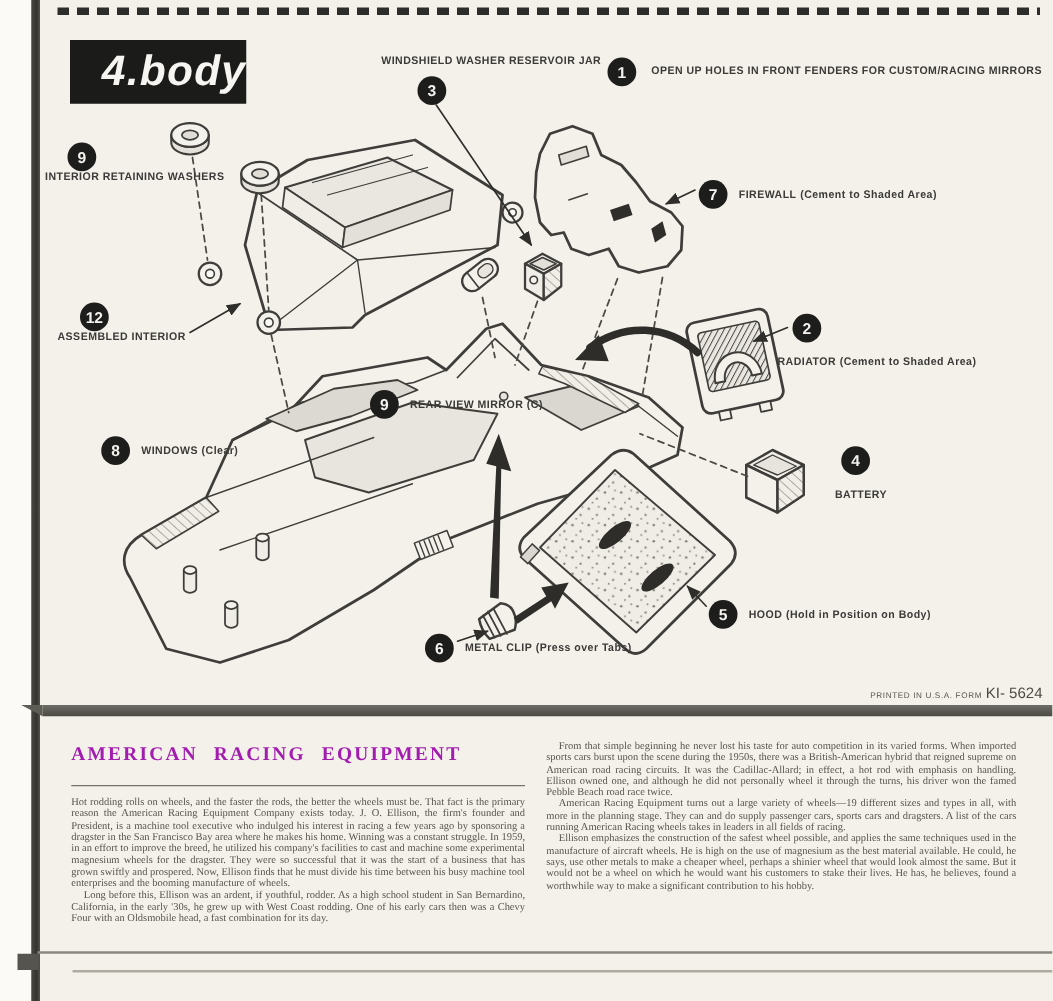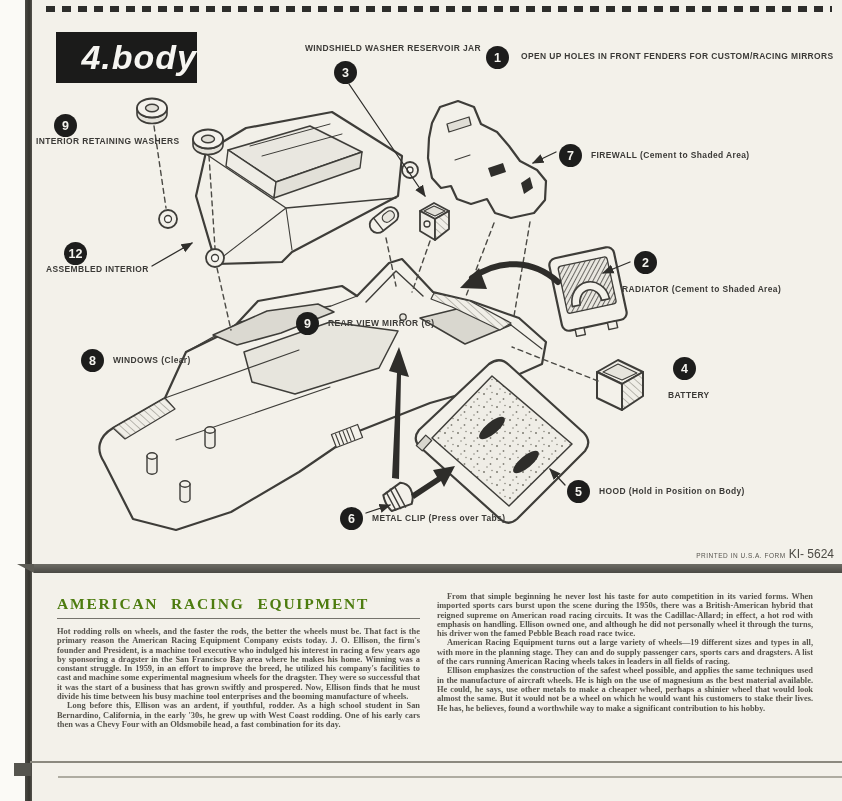--- a/index.html
+++ b/index.html
@@ -37,26 +37,26 @@
   .printed .form-code{font-size:12px;letter-spacing:0;margin-left:3px;color:#4c4a44}
   
   .divider{position:absolute;left:34px;right:0;top:564px;height:9px;background:linear-gradient(#6e6d66,#4a4944)}
   .divider::before{content:"";position:absolute;left:-17px;top:0;width:0;height:0;
     border-right:17px solid #5d5c55;border-bottom:9px solid transparent}
   
   .article-left{position:absolute;left:57px;top:595px;width:363px}
   .article-right{position:absolute;left:437px;top:592px;width:376px}
   .article-title{
     font-family:"Liberation Serif",serif;font-weight:bold;font-size:15.5px;
-    letter-spacing:1.8px;word-spacing:7px;color:#4d7c0f;margin:0 0 5px 0;
+    letter-spacing:1.8px;word-spacing:7px;color:#a21caf;margin:0 0 15px 0;
   }
   .rule{border:none;border-top:1.5px solid #75736c;margin:0 0 8px 0}
   .article p{
     font-family:"Liberation Serif",serif;font-size:8.4px;line-height:9.3px;
-    color:#56544d;text-align:justify;margin:0;font-weight:bold;
+    color:#56544d;text-align:justify;margin:0;
   }
   .article p.indent{text-indent:10px}
   
   .art{position:absolute;left:0;top:0;pointer-events:none}
   .art *{vector-effect:none}
 </style>
 </head>
 <body>
 
 

